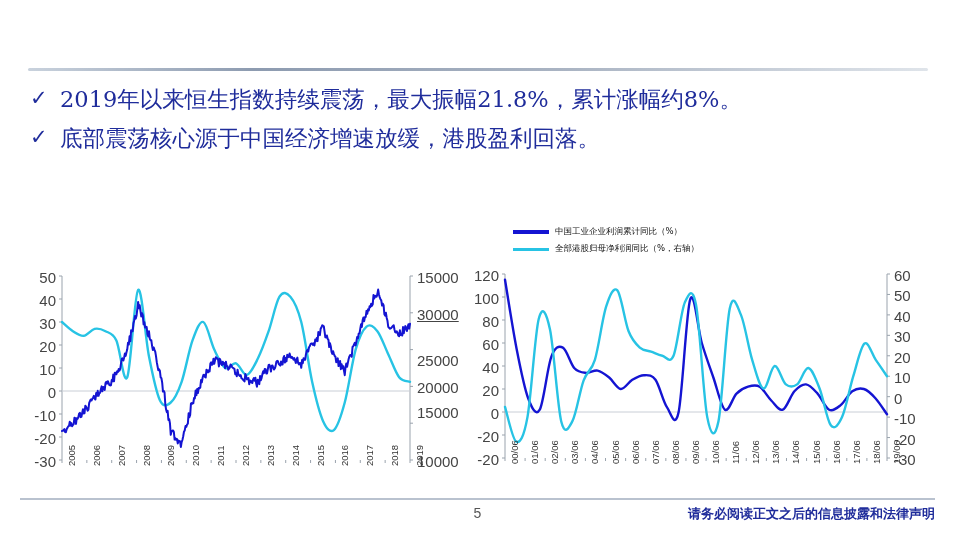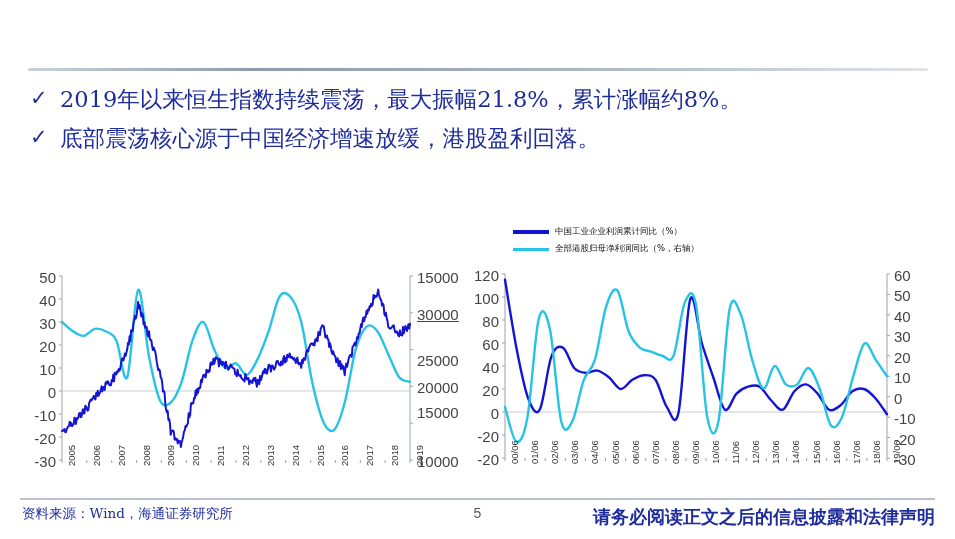--- a/index.html
+++ b/index.html
@@ -81,21 +81,21 @@
   .foot-src{
     position:absolute;left:22px;top:505px;font-size:13.5px;color:#1f2c9b;
     font-family:"DejaVu Serif","Liberation Serif",serif;
   }
   .foot-page{
     position:absolute;left:0;right:0;top:505px;text-align:center;
     font-size:14px;color:#555;
     font-family:"Liberation Sans","DejaVu Sans",sans-serif;
   }
   .foot-note{
-    position:absolute;right:20px;top:505px;font-size:18px;color:#1f2c9b;
+    position:absolute;right:20px;top:505px;font-size:13px;color:#1f2c9b;
     font-weight:bold;
     font-family:Liberation Serif, serif;
     text-align:right;
   }
 </style>
 </head>
 <body>
 
 <div class="slide">
 
@@ -277,17 +277,16 @@
       <div class="xlab" style="left: 305.368px; top: 242px;">13/06</div>
       <div class="xlab" style="left: 325.474px; top: 242px;">14/06</div>
       <div class="xlab" style="left: 345.579px; top: 242px;">15/06</div>
       <div class="xlab" style="left: 365.684px; top: 242px;">16/06</div>
       <div class="xlab" style="left: 385.789px; top: 242px;">17/06</div>
       <div class="xlab" style="left: 405.895px; top: 242px;">18/06</div>
       <div class="xlab" style="left: 426px; top: 242px;">19/06</div>
     </div>
 
   <div class="footer-rule"></div>
-  <div class="foot-src">资料来源：Wind，海通证券研究所</div>
   <div class="foot-page">5</div>
   <div class="foot-note">请务必阅读正文之后的信息披露和法律声明</div>
 
 </div>
 
 </body></html>

